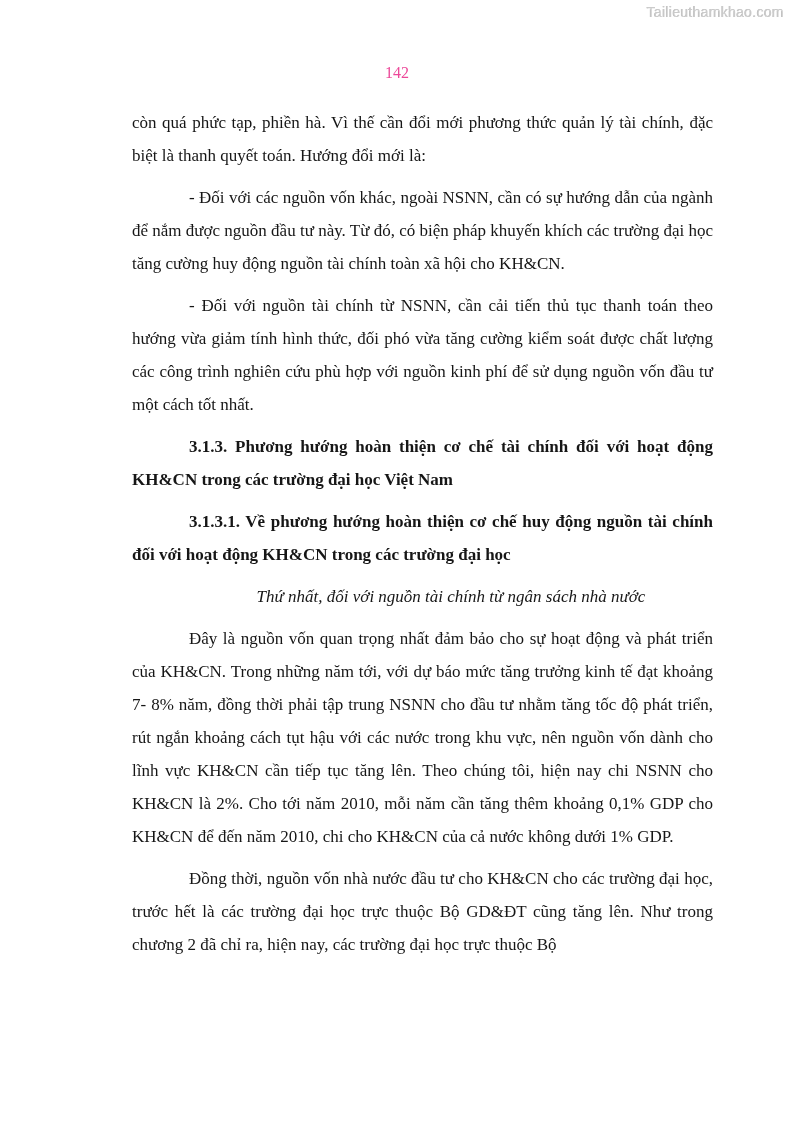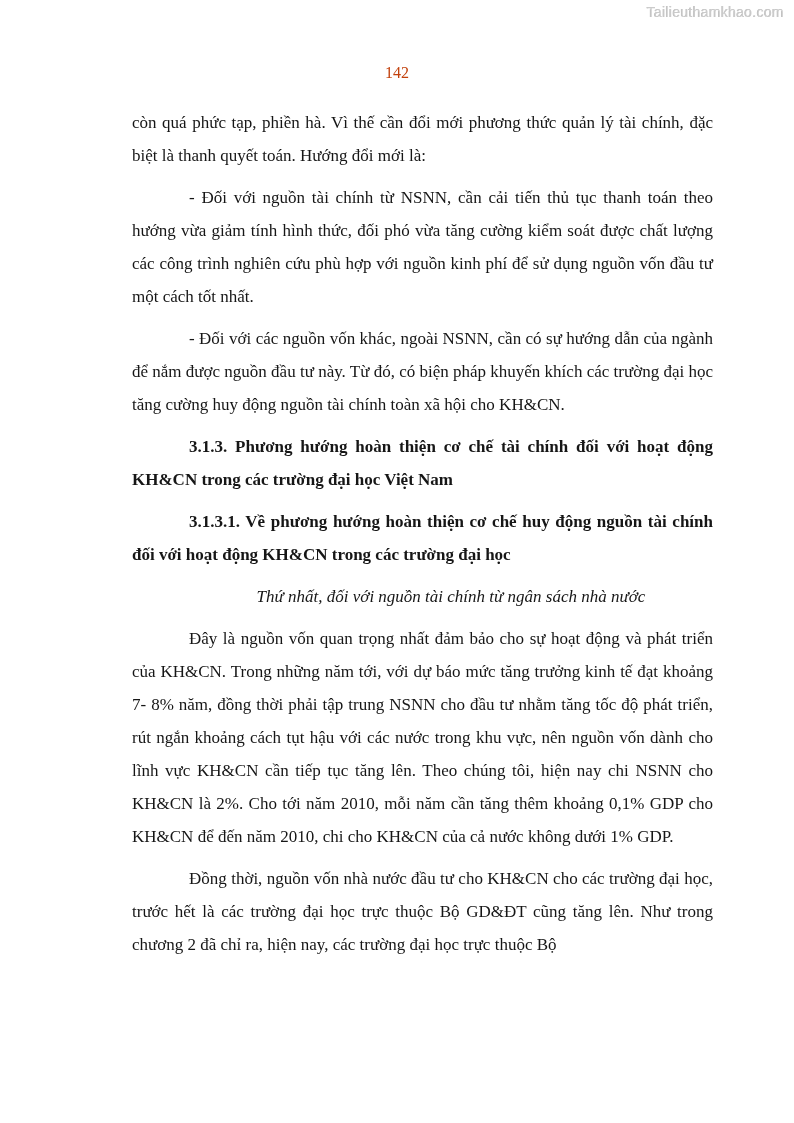--- a/index.html
+++ b/index.html
@@ -27,21 +27,21 @@
     letter-spacing: 0.3px;
     user-select: none;
   }
   .page-number {
     position: absolute;
     top: 64px;
     left: 0;
     width: 100%;
     text-align: center;
     font-size: 16px;
-    color: #c2410c;
+    color: #ec4899;
   }
   .content {
     position: absolute;
     top: 106px;
     left: 132px;
     width: 581px;
     font-size: 17px;
     line-height: 33px;
     text-align: justify;
     text-justify: inter-word;
@@ -70,23 +70,23 @@
 <div class="page">
 
   <div class="watermark">Tailieuthamkhao.com</div>
 
   <div class="page-number">142</div>
 
   <div class="content">
 
     <p class="no-indent">còn quá phức tạp, phiền hà. Vì thế cần đổi mới phương thức quản lý tài chính, đặc biệt là thanh quyết toán. Hướng đổi mới là:</p>
 
+    <p>- Đối với các nguồn vốn khác, ngoài NSNN, cần có sự hướng dẫn của ngành để nắm được nguồn đầu tư này. Từ đó, có biện pháp khuyến khích các trường đại học tăng cường huy động nguồn tài chính toàn xã hội cho KH&amp;CN.</p>
+
     <p>- Đối với nguồn tài chính từ NSNN, cần cải tiến thủ tục thanh toán theo hướng vừa giảm tính hình thức, đối phó vừa tăng cường kiểm soát được chất lượng các công trình nghiên cứu phù hợp với nguồn kinh phí để sử dụng nguồn vốn đầu tư một cách tốt nhất.</p>
-
-    <p>- Đối với các nguồn vốn khác, ngoài NSNN, cần có sự hướng dẫn của ngành để nắm được nguồn đầu tư này. Từ đó, có biện pháp khuyến khích các trường đại học tăng cường huy động nguồn tài chính toàn xã hội cho KH&amp;CN.</p>
 
     <p class="heading">3.1.3. Phương hướng hoàn thiện cơ chế tài chính đối với hoạt động KH&amp;CN trong các trường đại học Việt Nam</p>
 
     <p class="subheading">3.1.3.1. Về phương hướng hoàn thiện cơ chế huy động nguồn tài chính đối với hoạt động KH&amp;CN trong các trường đại học</p>
 
     <p class="lead">Thứ nhất, đối với nguồn tài chính từ ngân sách nhà nước</p>
 
     <p>Đây là nguồn vốn quan trọng nhất đảm bảo cho sự hoạt động và phát triển của KH&amp;CN. Trong những năm tới, với dự báo mức tăng trưởng kinh tế đạt khoảng 7- 8% năm, đồng thời phải tập trung NSNN cho đầu tư nhằm tăng tốc độ phát triển, rút ngắn khoảng cách tụt hậu với các nước trong khu vực, nên nguồn vốn dành cho lĩnh vực KH&amp;CN cần tiếp tục tăng lên. Theo chúng tôi, hiện nay chi NSNN cho KH&amp;CN là 2%. Cho tới năm 2010, mỗi năm cần tăng thêm khoảng 0,1% GDP cho KH&amp;CN để đến năm 2010, chi cho KH&amp;CN của cả nước không dưới 1% GDP.</p>
 
     <p>Đồng thời, nguồn vốn nhà nước đầu tư cho KH&amp;CN cho các trường đại học, trước hết là các trường đại học trực thuộc Bộ GD&amp;ĐT cũng tăng lên. Như trong chương 2 đã chỉ ra, hiện nay, các trường đại học trực thuộc Bộ</p>

